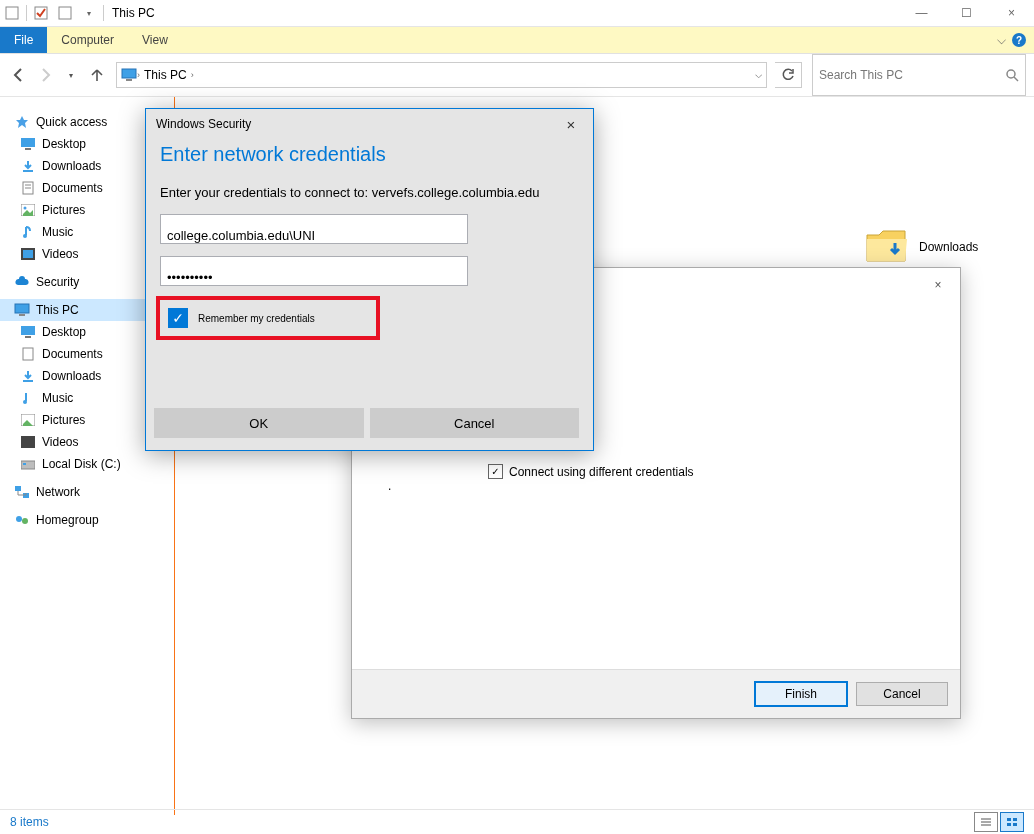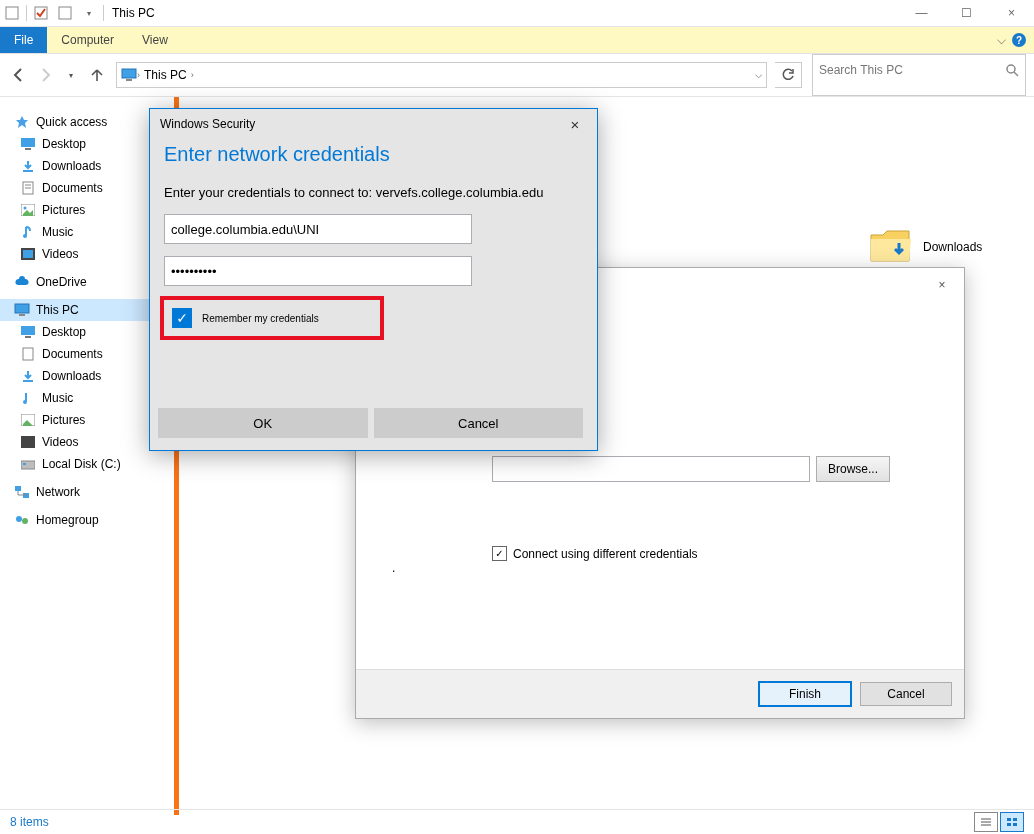--- a/index.html
+++ b/index.html
@@ -14,23 +14,23 @@
   .ribbon .tab{padding:0 14px;color:#444}
   .ribbon .right{margin-left:auto;display:flex;align-items:center;gap:6px;padding-right:8px}
   .help{width:14px;height:14px;border-radius:50%;background:#1979ca;color:#fff;font-size:10px;display:flex;align-items:center;justify-content:center;font-weight:bold}
   .navbar{height:34px;display:flex;align-items:center;padding:4px 8px;border-bottom:1px solid #e5e5e5;gap:4px}
   .navbtn{width:22px;height:22px;display:flex;align-items:center;justify-content:center;color:#555}
   .navbtn.dis{color:#bbb}
   .addr{flex:1;border:1px solid #ccc;height:24px;display:flex;align-items:center;padding:0 4px;margin:0 4px}
   .addr .seg{padding:0 4px;display:flex;align-items:center;gap:4px}
   .addr .chev{color:#666;font-size:9px}
   .refresh{width:26px;height:24px;border:1px solid #ccc;border-left:none;display:flex;align-items:center;justify-content:center;color:#555}
-  .search{width:200px;height:24px;border:1px solid #ccc;margin-left:6px;display:flex;padding:8px 6px;color:#777;justify-content:space-between}
+  .search{width:200px;height:24px;border:1px solid #ccc;margin-left:6px;display:flex;align-items:center;padding:8px 6px;color:#777;justify-content:space-between}
   .body{display:flex;height:718px}
-  .tree{width:174px;border-right:5px solid #f97316;padding-top:8px;overflow:hidden}
+  .tree{width:174px;border-right:1px solid #f97316;padding-top:8px;overflow:hidden}
   .tn{display:flex;align-items:center;height:22px;padding-left:20px;gap:6px;white-space:nowrap}
   .tn.head{padding-left:14px;margin-top:6px}
   .tn.sel{background:#cce8ff}
   .ico{width:16px;height:16px;display:inline-flex;align-items:center;justify-content:center}
   .content{flex:1;position:relative;padding:20px 0 0 60px}
   .folder-item{position:absolute;left:690px;top:130px;display:flex;align-items:center;gap:10px}
   .status{position:absolute;bottom:0;left:0;right:0;height:24px;border-top:1px solid #e5e5e5;display:flex;align-items:center;padding:0 10px;color:#1979ca;font-size:12px}
   .status .viewbtns{margin-left:auto;display:flex;gap:2px}
   .vbtn{width:22px;height:18px;border:1px solid #888;display:flex;align-items:center;justify-content:center}
   .vbtn.sel{background:#cce8ff;border-color:#1979ca}
@@ -47,21 +47,21 @@
   .wiz .link{color:#0066cc;text-decoration:underline;margin-top:14px;display:block;cursor:pointer}
   .wiz .btns{position:absolute;bottom:0;left:0;right:0;height:48px;background:#f0f0f0;border-top:1px solid #ddd;display:flex;align-items:center;justify-content:flex-end;padding:0 12px;gap:8px}
   .btn{height:22px;min-width:70px;border:1px solid #adadad;background:#e1e1e1;display:flex;align-items:center;justify-content:center;padding:0 10px}
   .btn.primary{border:2px solid #0078d7;background:#e5f1fb}
   
   .cred{position:absolute;left:147px;top:99px;width:447px;height:341px;background:#e5e5e5;border:1px solid #0078d7;box-shadow:0 4px 24px rgba(0,0,0,.35)}
   .cred .chdr{height:30px;display:flex;align-items:center;padding:0 10px;font-size:12px;justify-content:space-between}
   .cred .cclose{width:24px;height:20px;display:flex;align-items:center;justify-content:center;color:#333;font-weight:300;font-size:15px}
   .cred .ctitle{font-size:20px;color:#0078d7;padding:4px 14px 0}
   .cred .csub{padding:18px 14px 0;font-size:13px;line-height:1.4}
-  .cred .cin{margin:12px 14px 0;width:294px;height:28px;border:1px solid #abadb3;background:#fff;padding:0 6px;display:flex;align-items:center;font-size:13px}
+  .cred .cin{margin:12px 14px 0;width:294px;height:28px;border:1px solid #abadb3;background:#fff;padding:0 6px;display:flex;align-items:flex-end;font-size:13px}
   .cred .rem{margin:10px 10px 0;padding:8px;border:4px solid #e81123;display:flex;align-items:center;gap:10px;width:200px}
   .cred .cchk{width:20px;height:20px;background:#0078d7;display:flex;align-items:center;justify-content:center;color:#fff;font-size:14px}
   .cred .cbtns{position:absolute;bottom:12px;left:8px;right:14px;display:flex;gap:6px}
   .cred .cbtn{flex:1;height:30px;background:#ccc;border:none;display:flex;align-items:center;justify-content:center;font-size:13px}
   
   svg{display:block}
 </style>
 </head>
 <body>
 
@@ -223,21 +223,21 @@
         </span>
         <span>Videos</span>
       </div>
 
     <div class="tn head">
       <span class="ico">
           <svg width="16" height="12">
             <path d="M4 9 A3 3 0 0 1 5 3 A3 3 0 0 1 11 3 A3 3 0 0 1 12 9 Z" fill="#1c84d4"></path>
           </svg>
         </span>
-      <span>OneDrive</span>
+      <span>Security</span>
     </div>
 
     <div class="tn head sel">
       <span class="ico">
           <svg width="16" height="14">
             <rect x="1" y="1" width="14" height="9" fill="#3fa0e6" stroke="#2673b5"></rect>
             <rect x="5" y="11" width="6" height="2" fill="#888"></rect>
           </svg>
         </span>
       <span>This PC</span>
@@ -336,26 +336,20 @@
       </span>
       <span>Downloads</span>
     </div>
 
     <div class="wiz">
       <div class="hdr">
           <div class="close">×</div>
         </div>
       <div class="inner">
         <div style="margin-top:84px;padding-left:100px">o connect to:</div>
-        <div class="row" style="margin-top:56px;padding-left:100px">
-          <div class="field"></div>
-          <div class="browse">
-              <span>Browse...</span>
-            </div>
-        </div>
         <div class="chk" style="padding-left:100px;margin-top:64px">
           <span class="chkbox">✓</span>
           <span>Connect using different credentials</span>
         </div>
         <span>.</span>
       </div>
       <div class="btns">
         <div class="btn primary">
             <span>Finish</span>
           </div>

